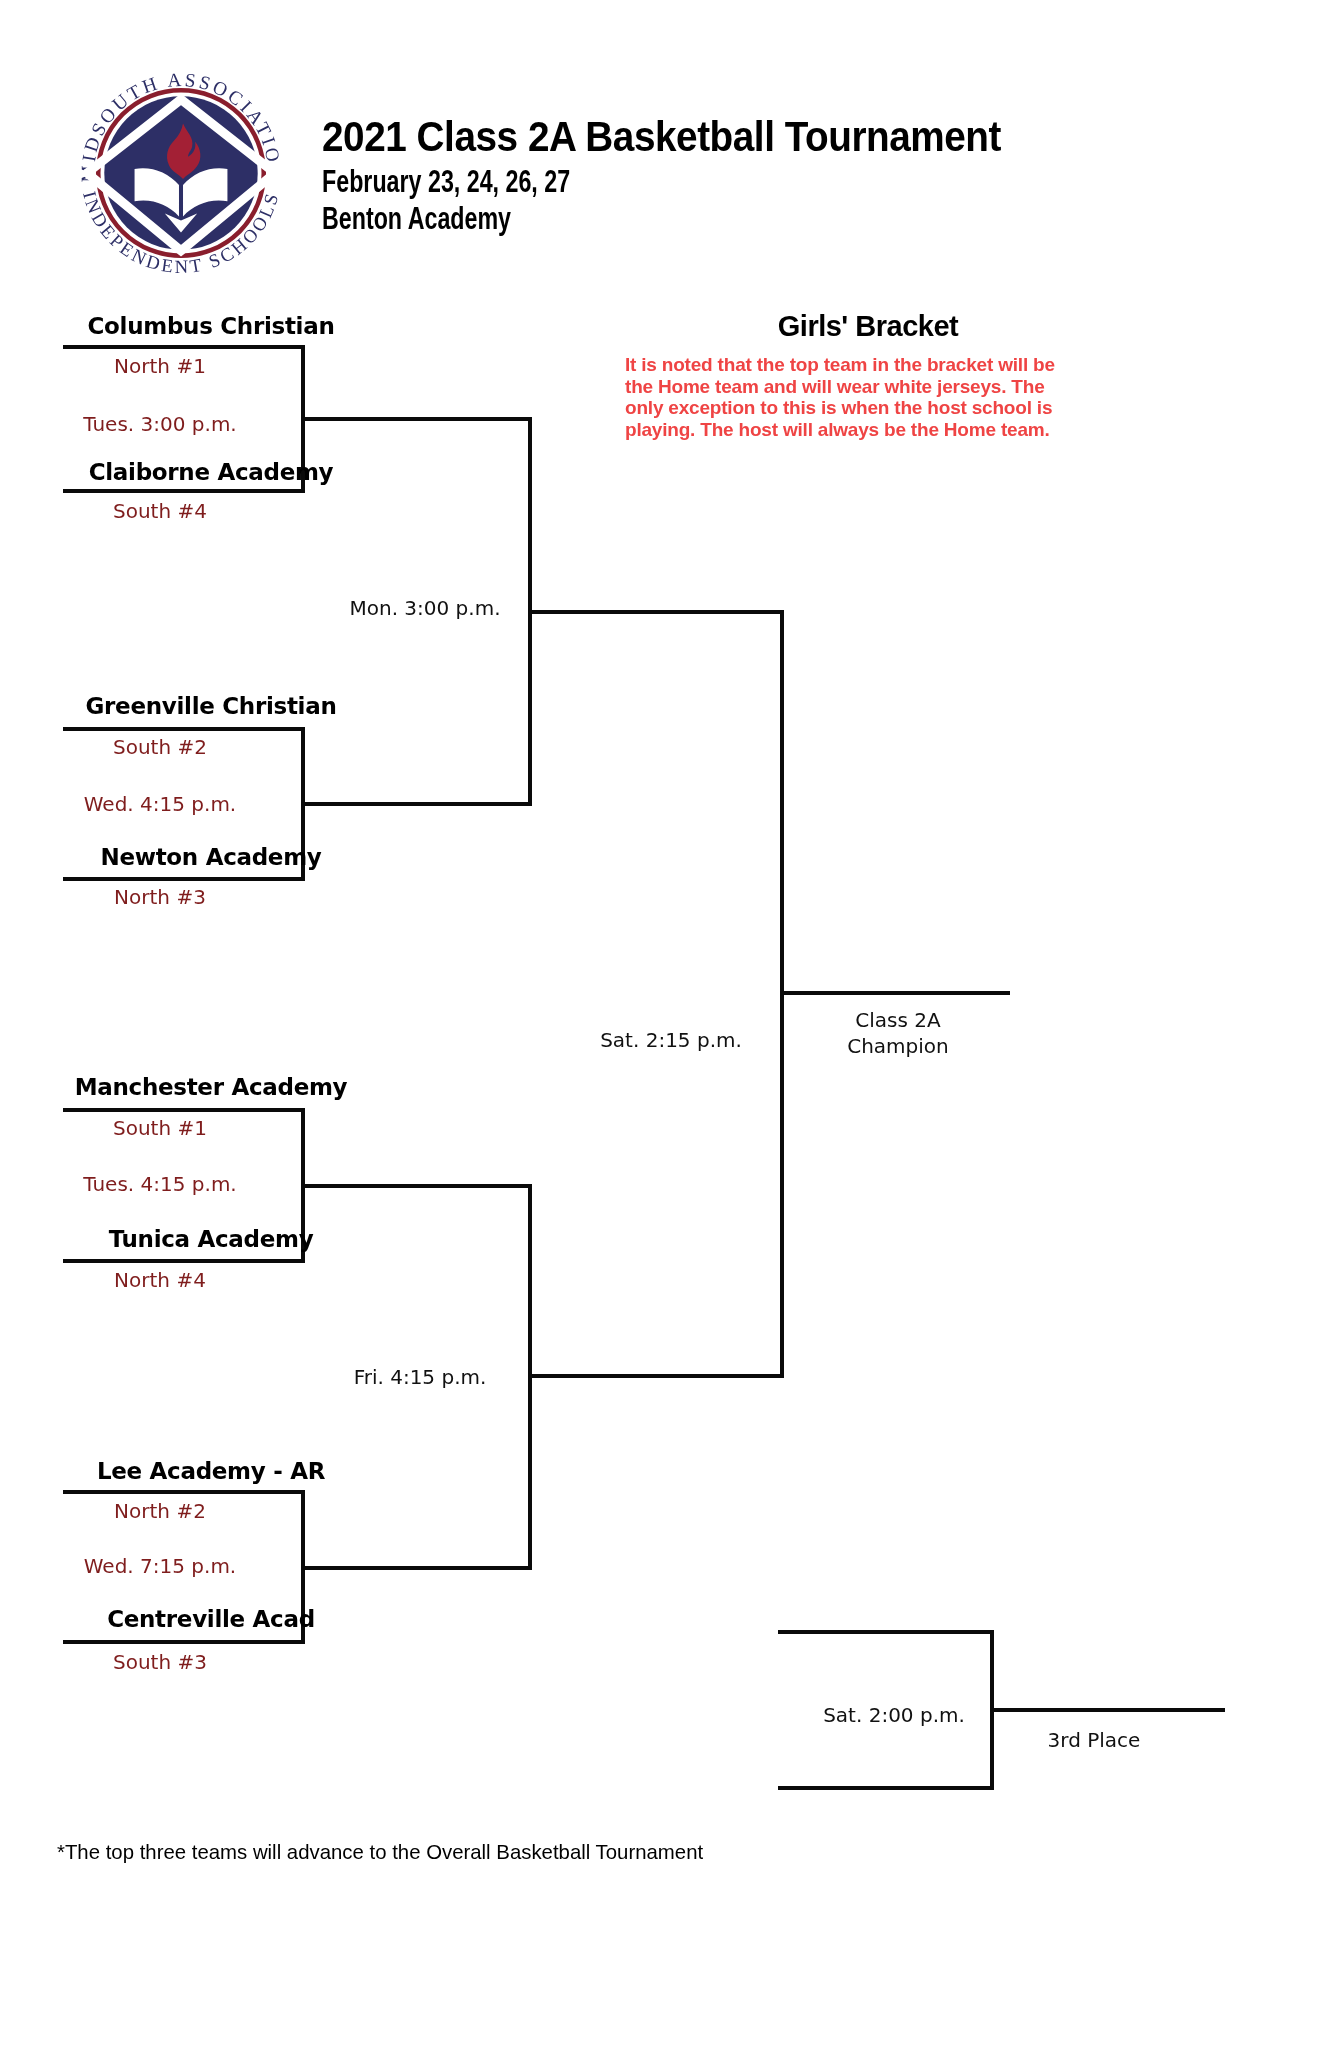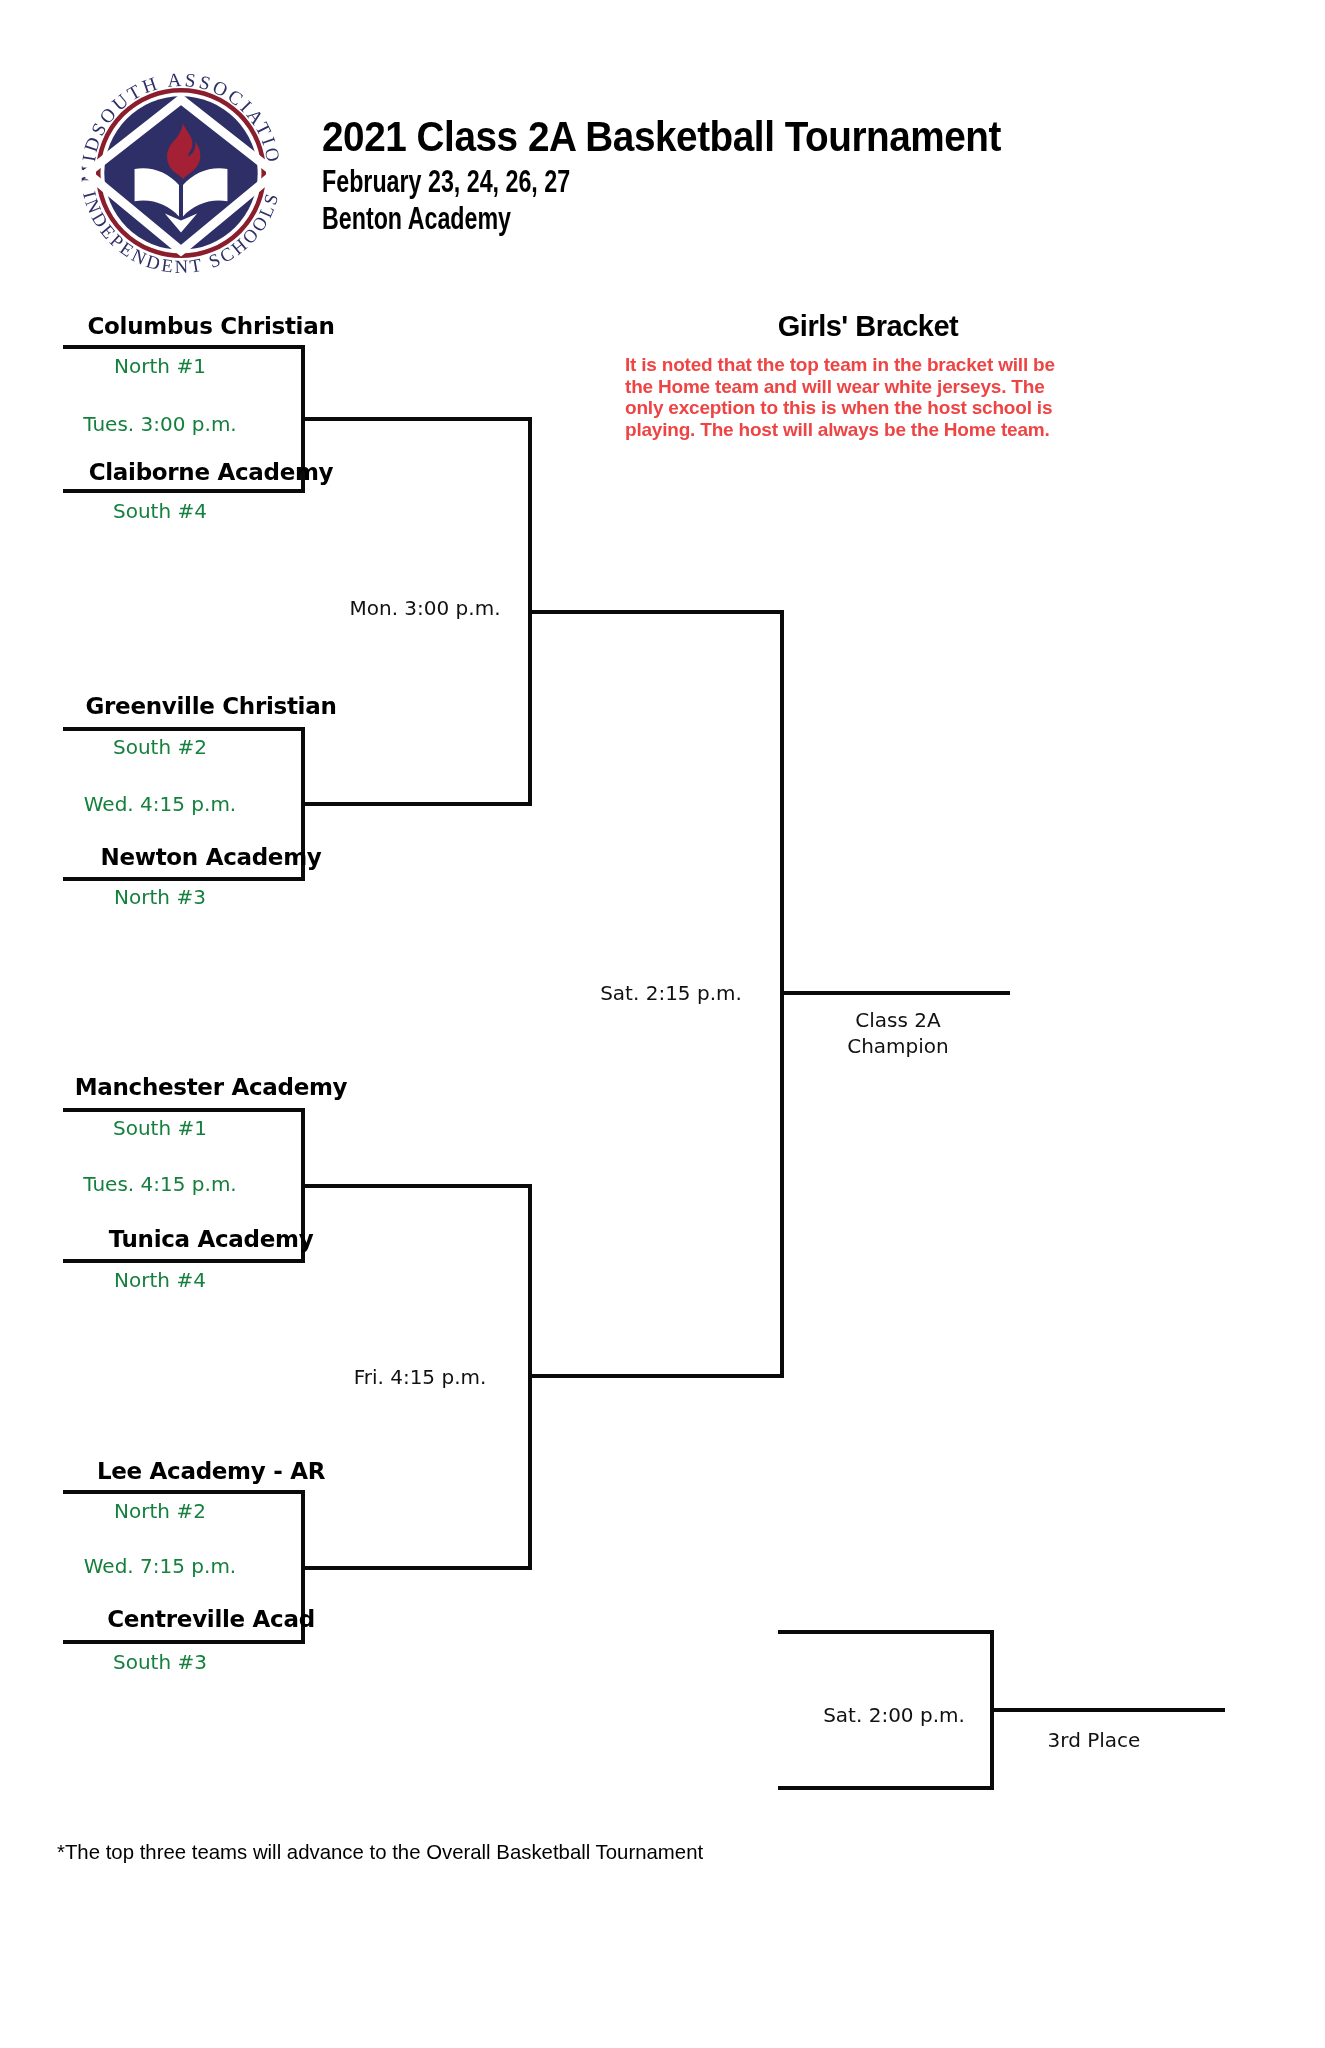--- a/index.html
+++ b/index.html
@@ -15,32 +15,32 @@
         line-height:37px;transform:scaleX(.75);transform-origin:left top;white-space:nowrap;}
 
   .gb{position:absolute;left:668px;top:310px;width:400px;text-align:center;
       font:bold 29px "Liberation Sans",sans-serif;letter-spacing:-0.5px;}
   .note{position:absolute;left:625px;top:354px;width:500px;
         font:bold 19px "Liberation Sans",sans-serif;color:#ef4444;line-height:21.5px;letter-spacing:-0.2px;}
 
   .t-team{position:absolute;left:43px;width:280px;text-align:center;
           font:bold 23px "DejaVu Sans",sans-serif;letter-spacing:-0.3px;white-space:nowrap;margin-left:28px;}
   .t-sub{position:absolute;left:40px;width:240px;text-align:center;
-         font:20px "DejaVu Sans",sans-serif;color:#15803d;white-space:nowrap;}
+         font:20px "DejaVu Sans",sans-serif;color:#7f1d1d;white-space:nowrap;}
   .t-lbl{position:absolute;font:20px "DejaVu Sans",sans-serif;color:#111;
          text-align:center;white-space:nowrap;}
 
   .m1t1{top:313px}.m1s1{top:354px}.m1g{top:412px}.m1t2{top:459px}.m1s2{top:499px}
   .m2t1{top:693px}.m2s1{top:735px}.m2g{top:792px}.m2t2{top:844px}.m2s2{top:885px}
   .m3t1{top:1074px}.m3s1{top:1116px}.m3g{top:1172px}.m3t2{top:1226px}.m3s2{top:1268px}
   .m4t1{top:1458px}.m4s1{top:1499px}.m4g{top:1554px}.m4t2{top:1606px}.m4s2{top:1650px}
 
   .sf1{left:340px;top:596px;width:170px}
   .sf2{left:335px;top:1365px;width:170px}
-  .fin{left:571px;top:981px;width:200px}
+  .fin{left:571px;top:1028px;width:200px}
   .champ{left:798px;top:1007px;width:200px;line-height:26px}
   .thirdtime{left:794px;top:1703px;width:200px}
   .thirdlbl{left:994px;top:1728px;width:200px}
 
   .foot{position:absolute;left:57px;top:1840px;font:21px "Liberation Sans",sans-serif;
         transform:scaleX(.97);transform-origin:left top;white-space:nowrap;}
 </style>
 </head>
 <body>
 

